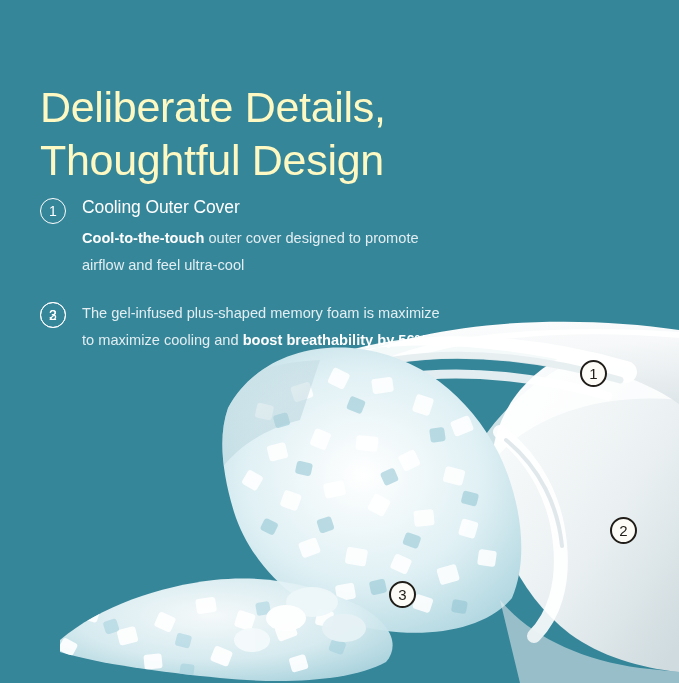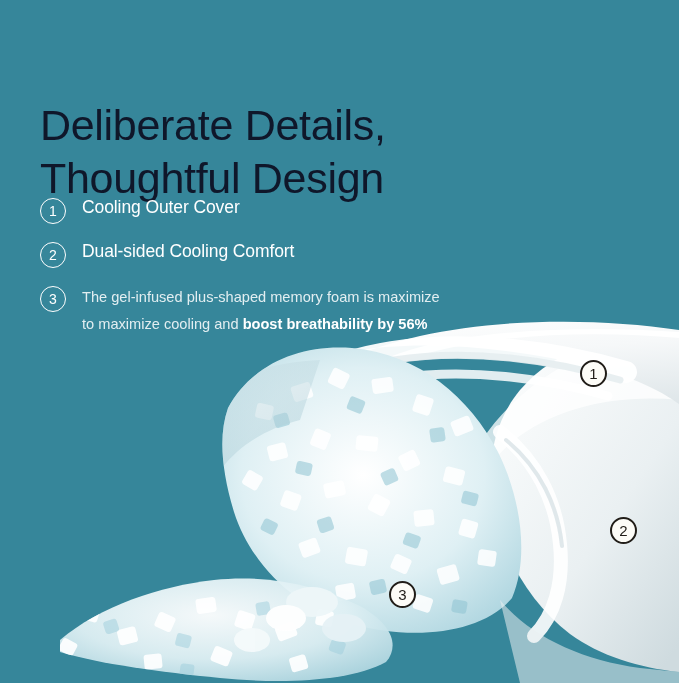--- a/index.html
+++ b/index.html
@@ -29,23 +29,23 @@
     top: 0;
     width: 679px;
     height: 683px;
     pointer-events: none;
   }
 
   
   #headline {
     position: absolute;
     left: 40px;
-    top: 70px;
+    top: 52px;
     width: 520px;
-    color: #0f172a;
+    color: #fef9c3;
     font-size: 43px;
     line-height: 53px;
     font-weight: 400;
     letter-spacing: -0.3px;
     white-space: pre-line;
   }
 
   
   #feature-list {
     position: absolute;
@@ -268,25 +268,25 @@
   </svg>
 
   <h1 id="headline">Deliberate Details,
 Thoughtful Design</h1>
 
   <div id="feature-list">
 
     <div class="feature-item">
       <div class="feature-marker">1</div>
       <div class="feature-heading">Cooling Outer Cover</div>
+      <div class="feature-body"><b>Cool-to-the-touch</b><span> outer cover designed to promote airflow and feel ultra-cool</span></div>
     </div>
 
     <div class="feature-item">
       <div class="feature-marker">2</div>
-      <div class="feature-heading">Dual-sided Cooling Comfort</div>
     </div>
 
     <div class="feature-item">
       <div class="feature-marker">3</div>
       <div class="feature-body"><span>The gel-infused plus-shaped memory foam is maximize to maximize cooling and </span><b>boost breathability by 56%</b><span></span></div>
     </div>
 
   </div>
 
   <div class="callout" id="callout-1">1</div>

